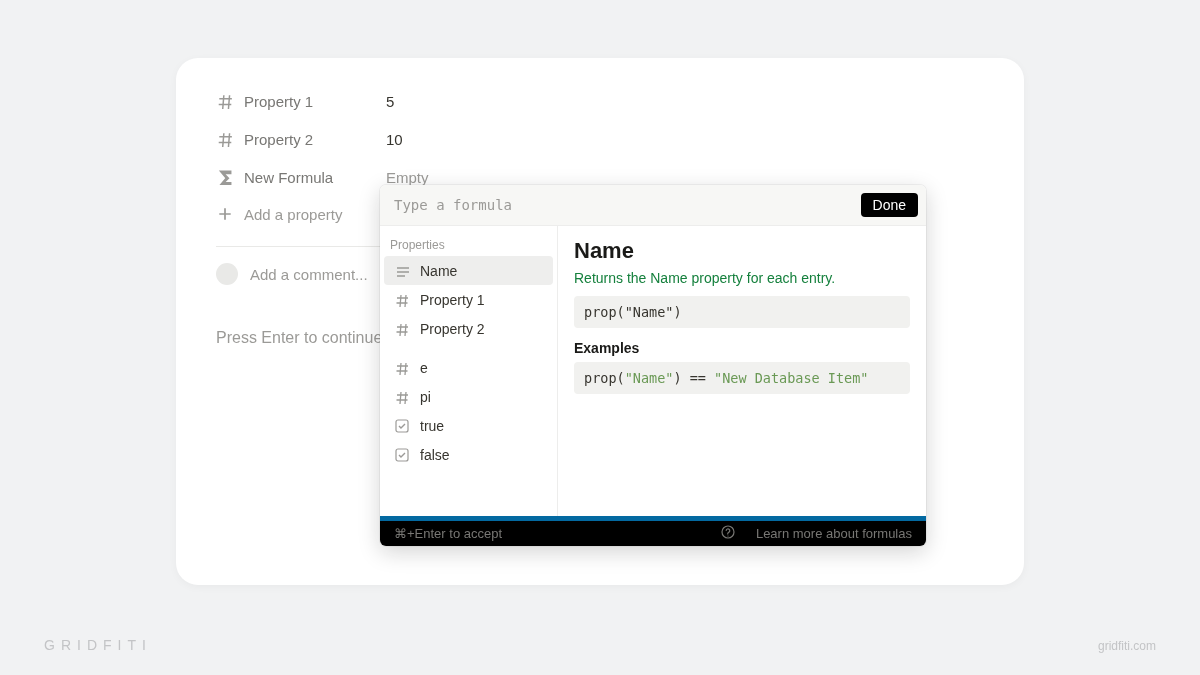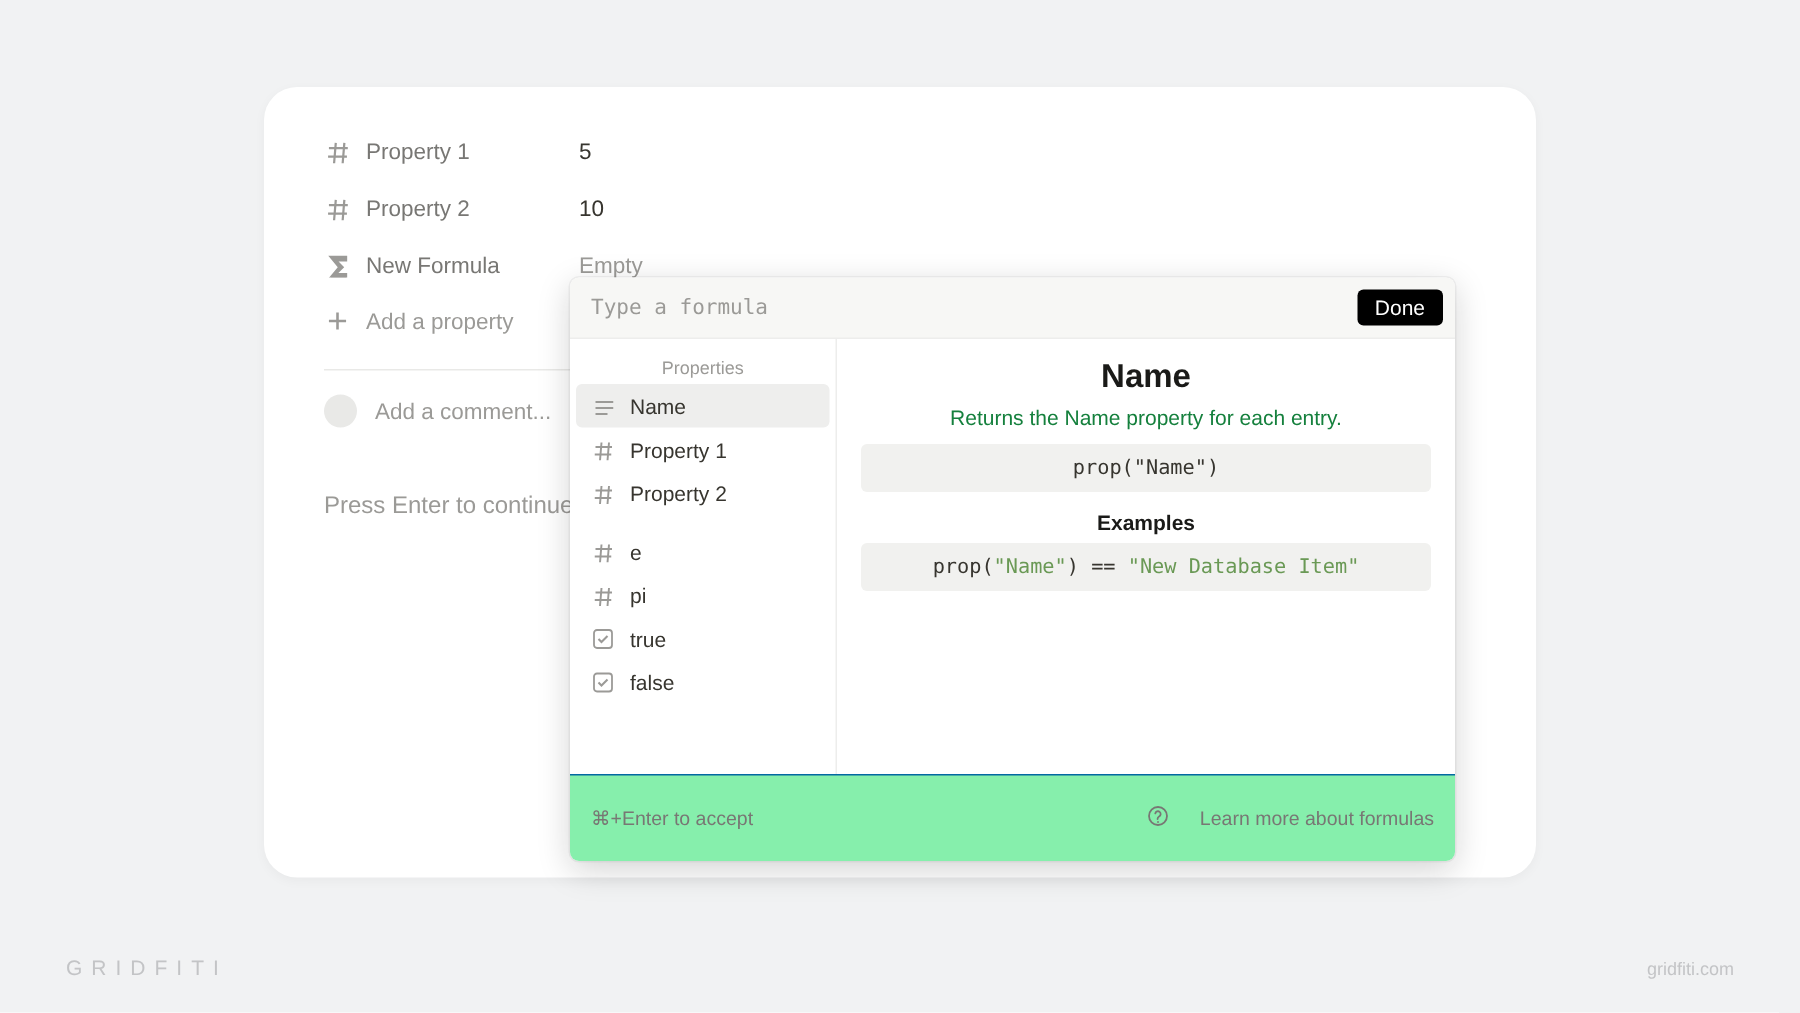--- a/index.html
+++ b/index.html
@@ -79,21 +79,21 @@
   margin-top: 38px;
   font-size: 16px;
   color: #9b9a97;
 }
 
 
 .popover {
   position: absolute;
   left: 380px;
   top: 185px;
-  width: 590px;
+  width: 546px;
   background: #fff;
   border-radius: 6px;
   box-shadow: 0 0 0 1px rgba(15,15,15,0.05), 0 6px 22px rgba(15,15,15,0.18);
   display: flex;
   flex-direction: column;
   overflow: hidden;
 }
 .popover-header {
   display: flex;
   align-items: center;
@@ -119,21 +119,20 @@
   border: 0;
   border-radius: 4px;
   font-size: 14px;
   font-weight: 500;
   padding: 4px 12px;
   cursor: pointer;
 }
 .popover-body {
   display: flex;
   min-height: 290px;
-  text-align: center;
 }
 .list-pane {
   width: 178px;
   border-right: 1px solid #ededec;
   padding: 8px 0;
   overflow-y: auto;
 }
 .section-title {
   font-size: 12px;
   color: #9b9a97;
@@ -192,23 +191,23 @@
   font-size: 13.5px;
   color: #37352f;
   margin-bottom: 12px;
   white-space: pre;
 }
 .tok-str { color: #6a9955; }
 .popover-footer {
   display: flex;
   align-items: center;
   justify-content: space-between;
-  padding: 20px 14px;
-  border-top: 1px solid #0369a1;
-  background: #86efac;
+  padding: 4px 14px;
+  border-top: 5px solid #0369a1;
+  background: #000000;
   font-size: 13px;
   color: #787774;
 }
 .footer-link {
   display: flex;
   align-items: center;
   gap: 21px;
   color: #787774;
   cursor: pointer;
 }

